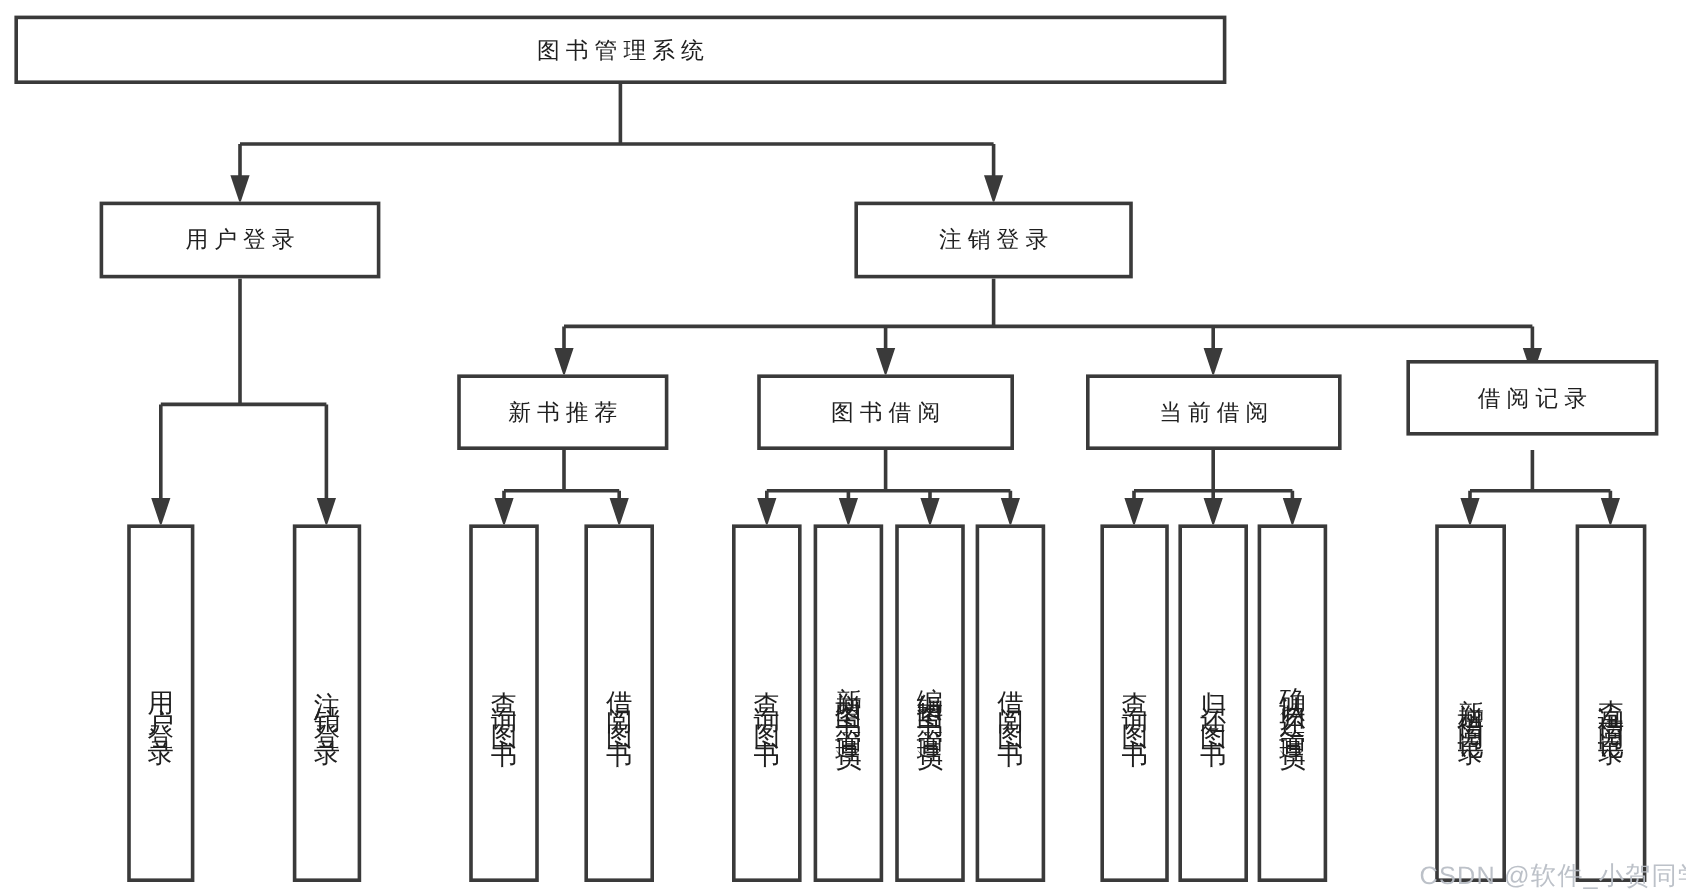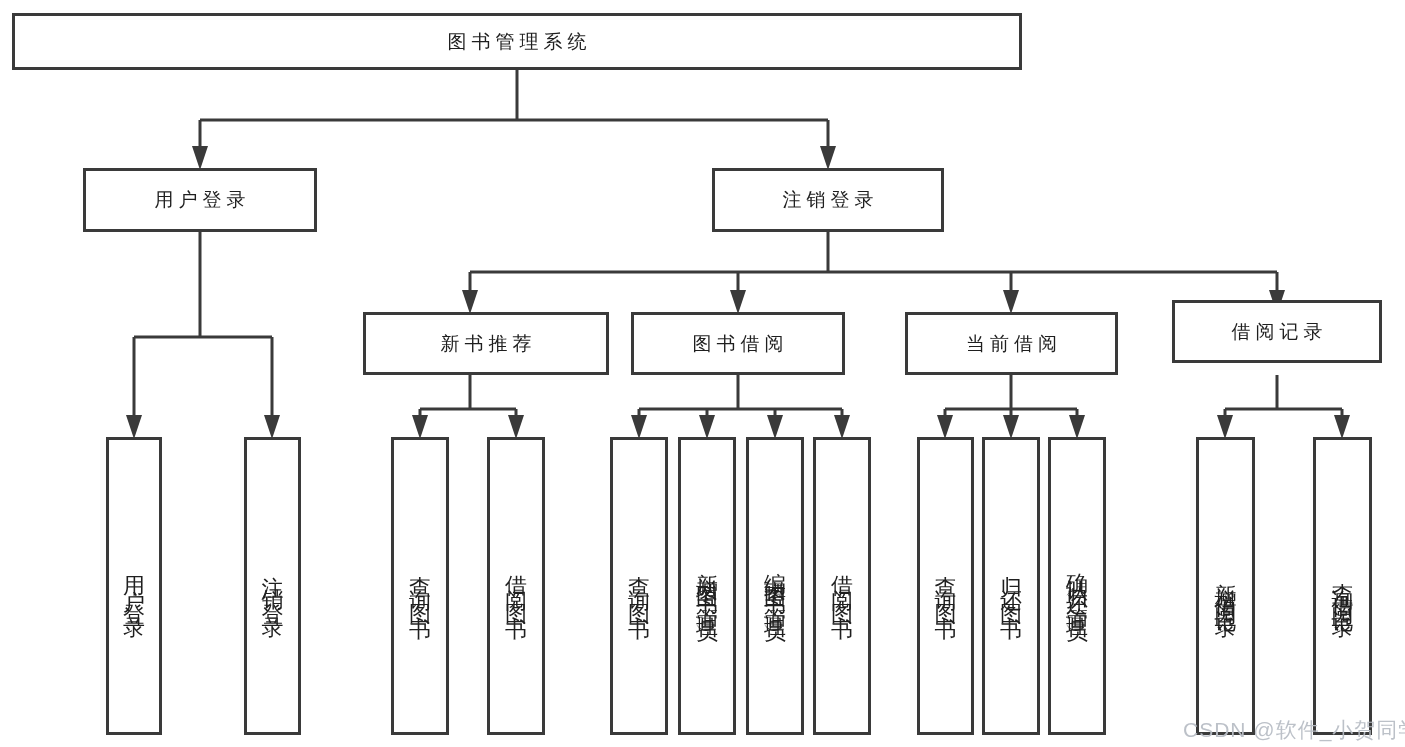--- a/index.html
+++ b/index.html
@@ -126,21 +126,21 @@
     <span class="hlabel">图书管理系统</span>
   </div>
 
   <div class="box" style="left:83px;top:168px;width:234px;height:64px">
     <span class="hlabel">用户登录</span>
   </div>
   <div class="box" style="left:712px;top:168px;width:232px;height:64px">
     <span class="hlabel">注销登录</span>
   </div>
 
-  <div class="box" style="left:363px;top:312px;width:246px;height:63px">
+  <div class="box" style="left:381px;top:312px;width:176px;height:63px">
     <span class="hlabel">新书推荐</span>
   </div>
   <div class="box" style="left:631px;top:312px;width:214px;height:63px">
     <span class="hlabel">图书借阅</span>
   </div>
   <div class="box" style="left:905px;top:312px;width:213px;height:63px">
     <span class="hlabel">当前借阅</span>
   </div>
   <div class="box" style="left:1172px;top:300px;width:210px;height:63px">
     <span class="hlabel">借阅记录</span>

